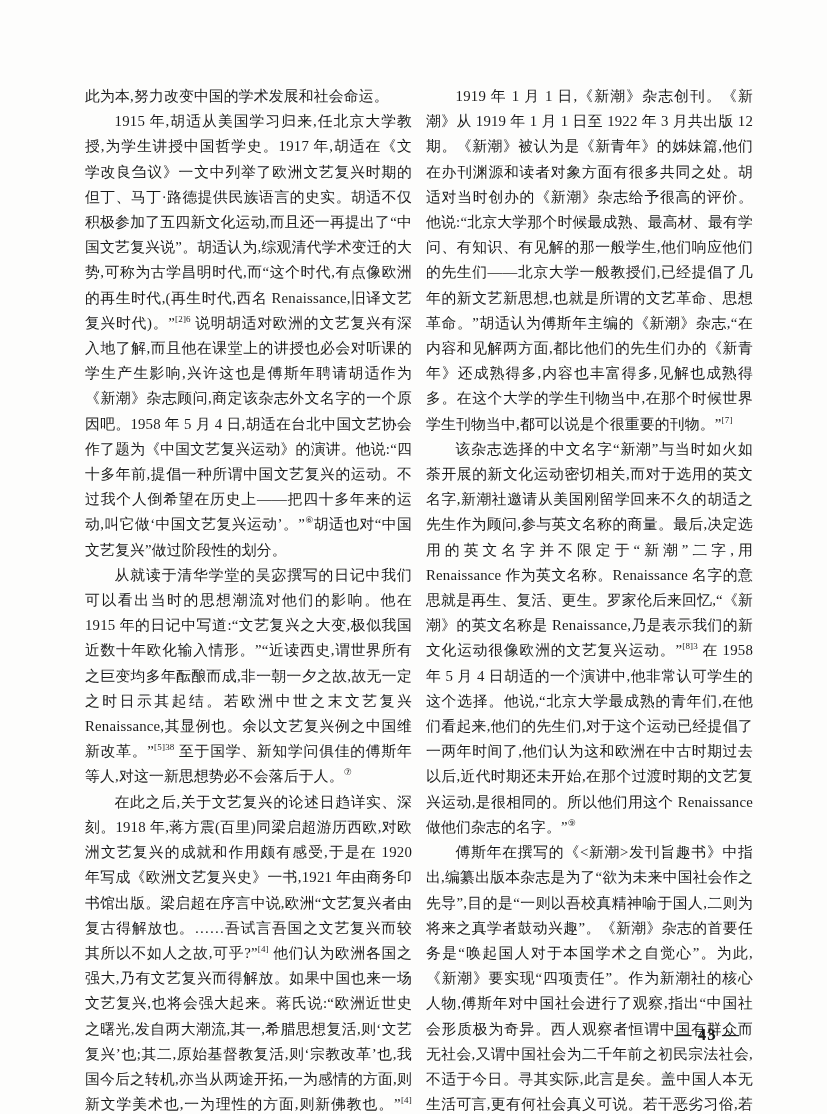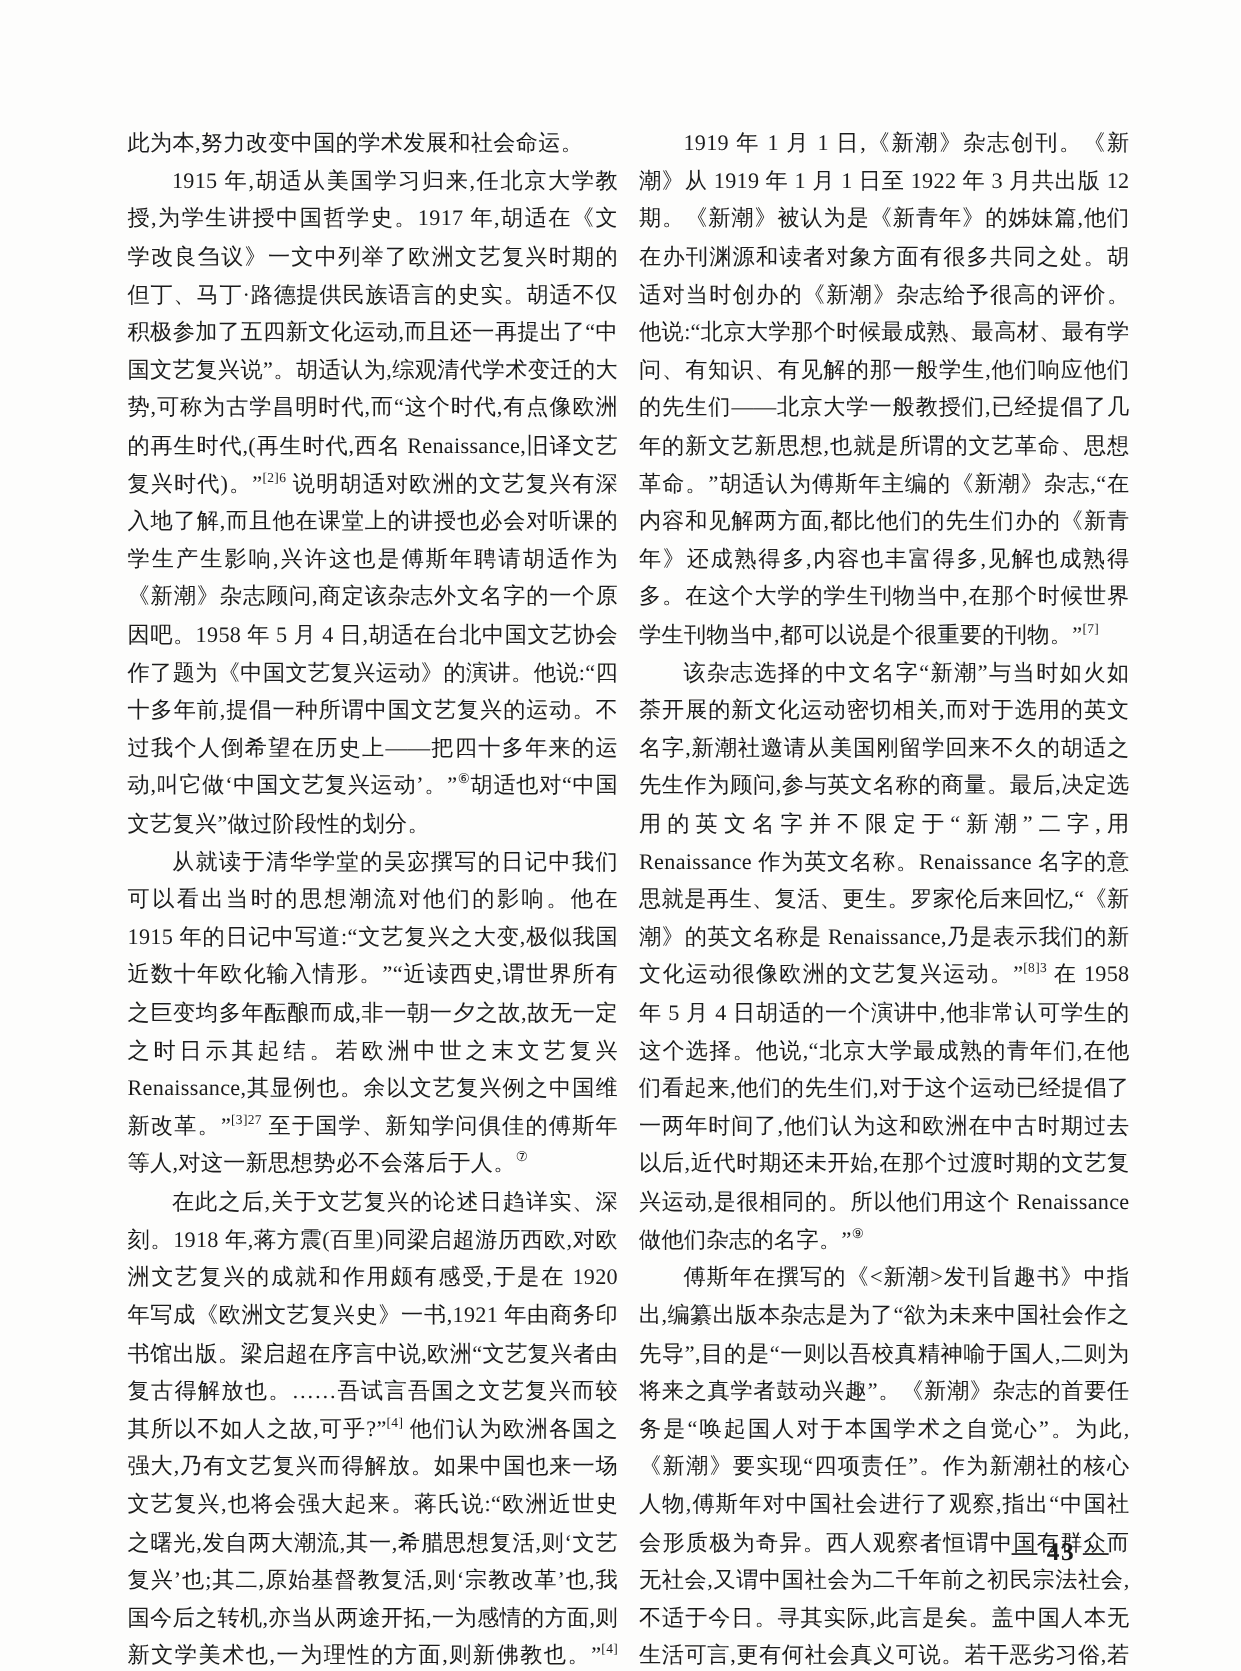--- a/index.html
+++ b/index.html
@@ -51,21 +51,21 @@
   }
 </style>
 </head>
 <body>
 
 <div class="page">
   <div class="columns">
     <div class="column">
         <p class="para">此为本,努力改变中国的学术发展和社会命运。</p>
         <p class="para indent">1915 年,胡适从美国学习归来,任北京大学教授,为学生讲授中国哲学史。1917 年,胡适在《文学改良刍议》一文中列举了欧洲文艺复兴时期的但丁、马丁·路德提供民族语言的史实。胡适不仅积极参加了五四新文化运动,而且还一再提出了“中国文艺复兴说”。胡适认为,综观清代学术变迁的大势,可称为古学昌明时代,而“这个时代,有点像欧洲的再生时代,(再生时代,西名 Renaissance,旧译文艺复兴时代)。”<sup>[2]6</sup> 说明胡适对欧洲的文艺复兴有深入地了解,而且他在课堂上的讲授也必会对听课的学生产生影响,兴许这也是傅斯年聘请胡适作为《新潮》杂志顾问,商定该杂志外文名字的一个原因吧。1958 年 5 月 4 日,胡适在台北中国文艺协会作了题为《中国文艺复兴运动》的演讲。他说:“四十多年前,提倡一种所谓中国文艺复兴的运动。不过我个人倒希望在历史上——把四十多年来的运动,叫它做‘中国文艺复兴运动’。”<sup>⑥</sup>胡适也对“中国文艺复兴”做过阶段性的划分。</p>
-        <p class="para indent">从就读于清华学堂的吴宓撰写的日记中我们可以看出当时的思想潮流对他们的影响。他在 1915 年的日记中写道:“文艺复兴之大变,极似我国近数十年欧化输入情形。”“近读西史,谓世界所有之巨变均多年酝酿而成,非一朝一夕之故,故无一定之时日示其起结。若欧洲中世之末文艺复兴 Renaissance,其显例也。余以文艺复兴例之中国维新改革。”<sup>[3]27</sup> 至于国学、新知学问俱佳的傅斯年等人,对这一新思想势必不会落后于人。<sup>⑦</sup></p>
+        <p class="para indent">从就读于清华学堂的吴宓撰写的日记中我们可以看出当时的思想潮流对他们的影响。他在 1915 年的日记中写道:“文艺复兴之大变,极似我国近数十年欧化输入情形。”“近读西史,谓世界所有之巨变均多年酝酿而成,非一朝一夕之故,故无一定之时日示其起结。若欧洲中世之末文艺复兴 Renaissance,其显例也。余以文艺复兴例之中国维新改革。”<sup>[5]38</sup> 至于国学、新知学问俱佳的傅斯年等人,对这一新思想势必不会落后于人。<sup>⑦</sup></p>
         <p class="para indent">在此之后,关于文艺复兴的论述日趋详实、深刻。1918 年,蒋方震(百里)同梁启超游历西欧,对欧洲文艺复兴的成就和作用颇有感受,于是在 1920 年写成《欧洲文艺复兴史》一书,1921 年由商务印书馆出版。梁启超在序言中说,欧洲“文艺复兴者由复古得解放也。……吾试言吾国之文艺复兴而较其所以不如人之故,可乎?”<sup>[4]</sup> 他们认为欧洲各国之强大,乃有文艺复兴而得解放。如果中国也来一场文艺复兴,也将会强大起来。蒋氏说:“欧洲近世史之曙光,发自两大潮流,其一,希腊思想复活,则‘文艺复兴’也;其二,原始基督教复活,则‘宗教改革’也,我国今后之转机,亦当从两途开拓,一为感情的方面,则新文学美术也,一为理性的方面,则新佛教也。”<sup>[4]</sup> 蒋方震认为欧洲近代资产阶级兴起的序幕开始于文艺复兴和宗教改革,这种认识启发了中国知识界对这两种意识形态上变革的认识。梁启超在出版的《清代学术概论》一书中对文艺复兴也进行了介绍。启超认为,欧洲文艺复兴固有时代环境所酝酿,由豪杰之士引导,并有支持者。他认为清代学风与欧洲文艺复兴时代“相类”甚多,然而也有差别。 由上可知,梁启超把西方文艺复兴运动介绍给中国学术界,其观点虽有些片面性,但对西学东传起了一定的作用。</p>
       </div>
     <div class="column">
         <p class="para indent">1919 年 1 月 1 日,《新潮》杂志创刊。《新潮》从 1919 年 1 月 1 日至 1922 年 3 月共出版 12 期。《新潮》被认为是《新青年》的姊妹篇,他们在办刊渊源和读者对象方面有很多共同之处。胡适对当时创办的《新潮》杂志给予很高的评价。他说:“北京大学那个时候最成熟、最高材、最有学问、有知识、有见解的那一般学生,他们响应他们的先生们——北京大学一般教授们,已经提倡了几年的新文艺新思想,也就是所谓的文艺革命、思想革命。”胡适认为傅斯年主编的《新潮》杂志,“在内容和见解两方面,都比他们的先生们办的《新青年》还成熟得多,内容也丰富得多,见解也成熟得多。在这个大学的学生刊物当中,在那个时候世界学生刊物当中,都可以说是个很重要的刊物。”<sup>[7]</sup></p>
         <p class="para indent">该杂志选择的中文名字“新潮”与当时如火如荼开展的新文化运动密切相关,而对于选用的英文名字,新潮社邀请从美国刚留学回来不久的胡适之先生作为顾问,参与英文名称的商量。最后,决定选用的英文名字并不限定于“新潮”二字,用 Renaissance 作为英文名称。Renaissance 名字的意思就是再生、复活、更生。罗家伦后来回忆,“《新潮》的英文名称是 Renaissance,乃是表示我们的新文化运动很像欧洲的文艺复兴运动。”<sup>[8]3</sup> 在 1958 年 5 月 4 日胡适的一个演讲中,他非常认可学生的这个选择。他说,“北京大学最成熟的青年们,在他们看起来,他们的先生们,对于这个运动已经提倡了一两年时间了,他们认为这和欧洲在中古时期过去以后,近代时期还未开始,在那个过渡时期的文艺复兴运动,是很相同的。所以他们用这个 Renaissance 做他们杂志的名字。”<sup>⑨</sup></p>
         <p class="para indent">傅斯年在撰写的《&lt;新潮&gt;发刊旨趣书》中指出,编纂出版本杂志是为了“欲为未来中国社会作之先导”,目的是“一则以吾校真精神喻于国人,二则为将来之真学者鼓动兴趣”。《新潮》杂志的首要任务是“唤起国人对于本国学术之自觉心”。为此,《新潮》要实现“四项责任”。作为新潮社的核心人物,傅斯年对中国社会进行了观察,指出“中国社会形质极为奇异。西人观察者恒谓中国有群众而无社会,又谓中国社会为二千年前之初民宗法社会,不适于今日。寻其实际,此言是矣。盖中国人本无生活可言,更有何社会真义可说。若干恶劣习俗,若干无灵性的人生规律,桎梏行为,宰割心性,以造成所谓蚩蚩之氓;生活意趣,全无从领略。犹之犬羊,于己身生死地位、意义,茫然未知。此真今日之大戚也。同人等深愿为不平之鸣,兼谈所以因革之方。” 而改变现状的利器就是中国社会要向西方一样进行“文艺复兴”和“改革”。傅氏指出,“又观西洋 Renaissance 与 Reformation 时代,学者奋力与世界魔力战,辛苦而不辞,死之而不悔。若是者岂真好苦恶乐,异夫人之情耶?彼能于真理真知灼见,故不为社会所征服,又以有学业鼓舞其气,故能称心而行,一往不返。” 群众出现“群德堕落”的根本原因是缺乏对“学术的爱好心”,只有鼓动学术上之兴趣才能唤醒民德。</p>
       </div>
   </div>
   <div class="page-number">— 43 —</div>
 </div>

